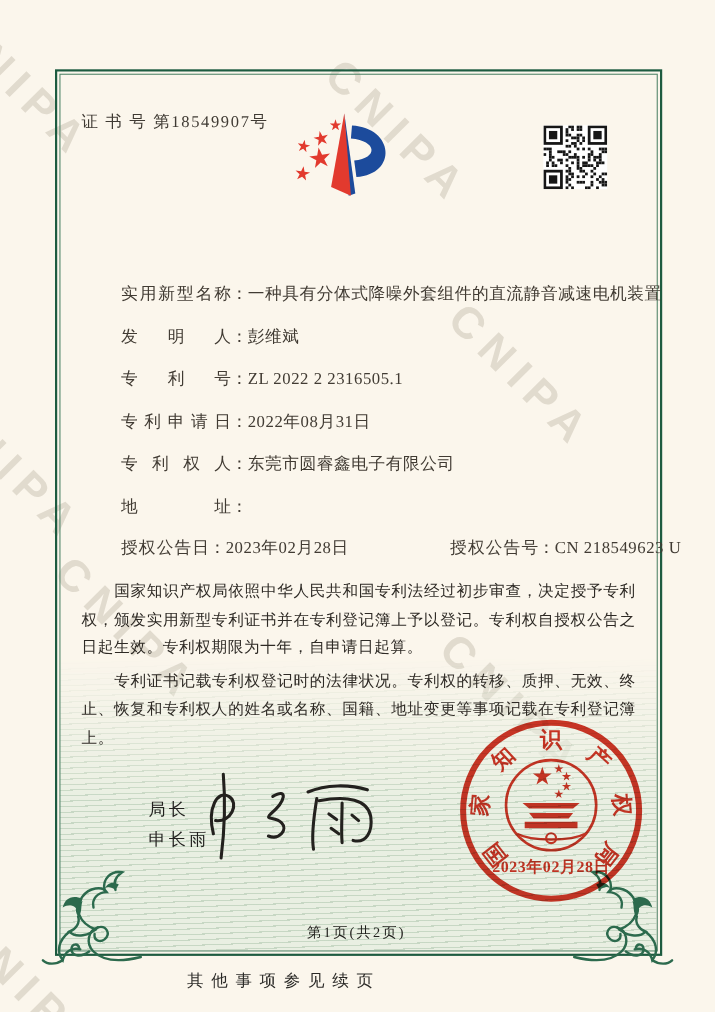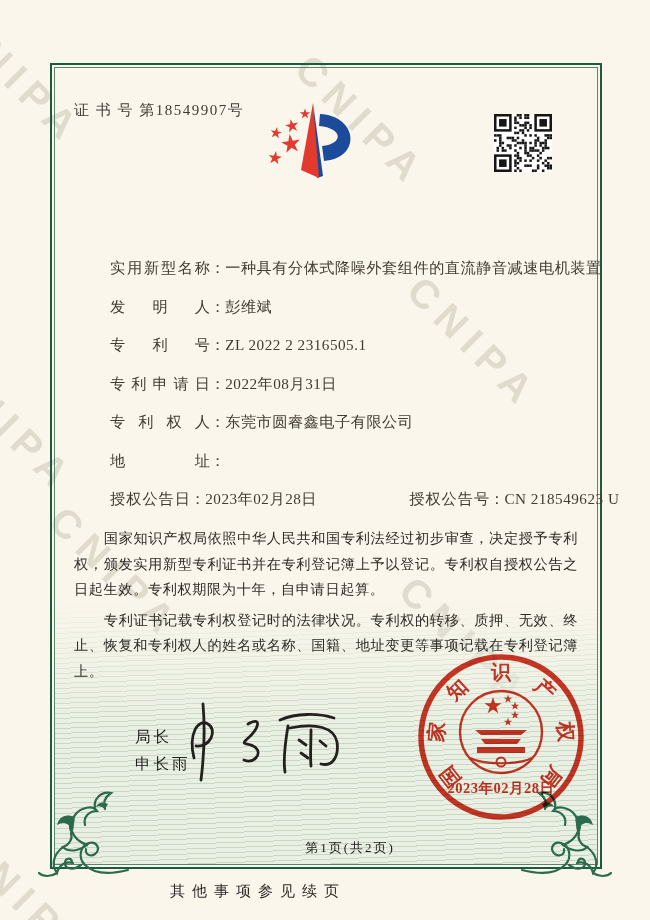--- a/index.html
+++ b/index.html
@@ -34,21 +34,21 @@
   .paras{position:absolute;left:74px;top:526px;width:504px;font-size:14.2px;line-height:25.5px;
          color:#2e2a25;text-align:justify;letter-spacing:.6px;}
   .paras p{margin:0 0 5px 0;text-indent:2.1em;}
   .officer{position:absolute;left:87px;top:727px;font-size:15.5px;color:#22211f;letter-spacing:3px;line-height:19px;margin-left:48px;}
   .officer div{margin-bottom:8px;}
   .sig{position:absolute;left:172px;top:700px;width:196px;height:84px;}
   .sealwrap{position:absolute;left:416px;top:652px;width:170px;height:170px;
             mix-blend-mode:multiply;opacity:.94;}
   #seal-svg text{font-family:"Liberation Serif",serif;font-weight:700;fill:#cf2a1a;font-size:20px;}
   #seal-svg text.sdate{font-size:14.5px;letter-spacing:.5px;}
-  .pagefoot{position:absolute;left:50px;top:839px;width:600px;text-align:center;
+  .pagefoot{position:absolute;left:50px;top:839px;width:548px;text-align:center;
             font-size:13px;letter-spacing:2px;color:#1e1d1a;}
   .note{position:absolute;left:0;top:882px;width:516px;text-align:center;font-size:15px;
         letter-spacing:7px;color:#2b2a27;}
   .flourish{position:absolute;width:106px;height:96px;}
   .fl-left{left:24px;top:786px;}
   .fl-right{left:520px;top:786px;transform:scaleX(-1);}
 </style>
 </head>
 <body>
 

